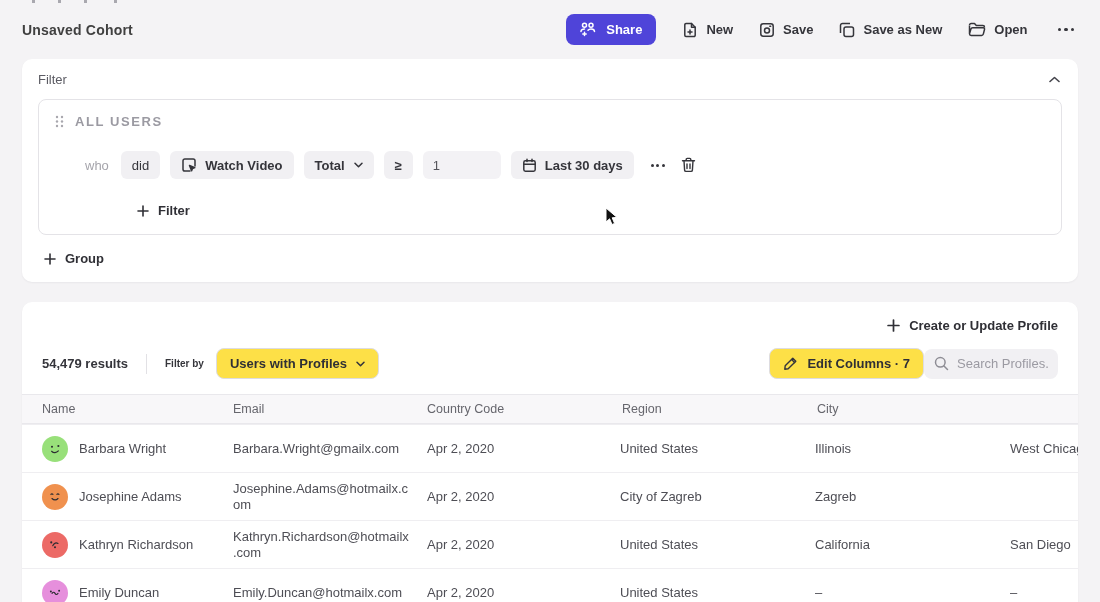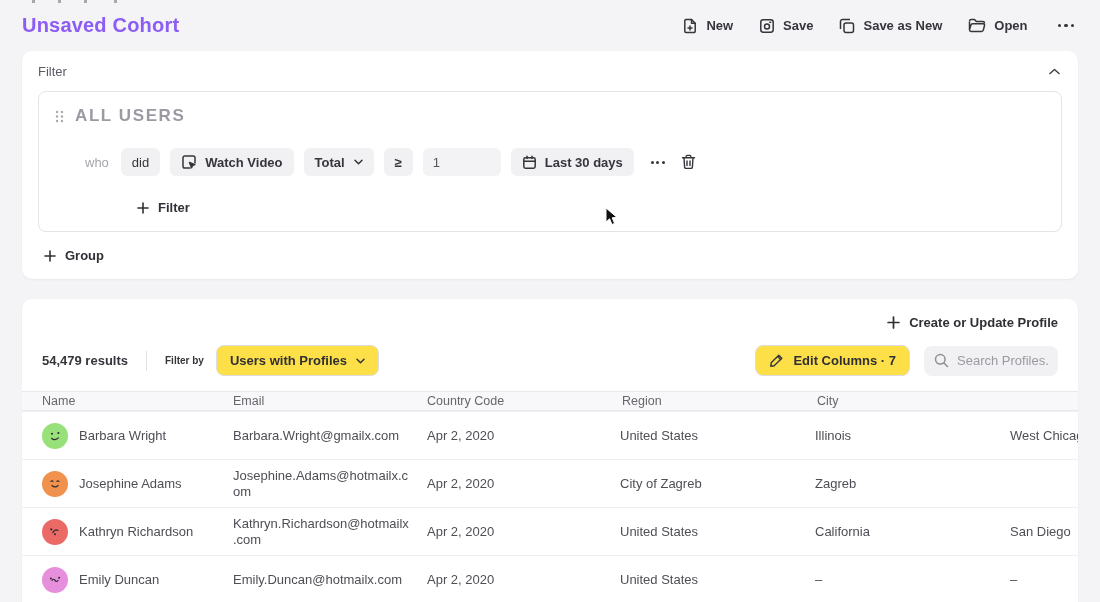--- a/index.html
+++ b/index.html
@@ -10,39 +10,39 @@
     color:#3c3c42;
     position:relative;
   }
   svg { display:block; }
 
   
   .top-tick { position:absolute; top:0; width:3px; height:3px; background:#a9a8af; }
 
   
   .top-bar { display:flex; justify-content:space-between; align-items:center; padding:14px 22px 6px; }
-  .page-title { font-size:20px; font-weight:bold; color:#8b5cf6; letter-spacing:.2px; }
+  .page-title { font-size:14px; font-weight:bold; color:#404040; letter-spacing:.2px; }
   .actions { display:flex; align-items:center; gap:26px; }
   .action-btn { display:flex; align-items:center; gap:8px; font-size:13px; font-weight:bold; color:#35353b; cursor:pointer; background:none; border:none; font-family:inherit; }
   .share-btn { background:#4f44d9; color:#fff; border-radius:8px; padding:8px 14px; gap:9px; }
   .kebab { display:flex; gap:3px; align-items:center; cursor:pointer; padding:4px; }
   .kebab i, .more-h i { width:3.5px; height:3.5px; border-radius:50%; background:#35353b; display:block; }
 
   
   .card { background:#fff; border-radius:10px; margin:0 22px; box-shadow:0 1px 2px rgba(25,20,40,.05); }
 
   
   .filter-card { margin-top:8px; padding:13px 16px 16px; position:relative; }
   .filter-card-head { display:flex; justify-content:space-between; align-items:center; }
   .filter-title { font-size:13px; color:#5b5b63; }
   .collapse-btn { background:none; border:none; cursor:pointer; color:#45454c; padding:2px; }
   .group-box { border:1px solid #e4e3e7; border-radius:8px; margin-top:12px; padding:14px 14px 16px; }
   .group-head { display:flex; align-items:center; gap:11px; padding-left:2px; }
   .grip { color:#a8a7ae; cursor:grab; }
-  .group-label { font-size:17px; font-weight:bold; letter-spacing:1.6px; color:#9b9aa2; }
+  .group-label { font-size:13px; font-weight:bold; letter-spacing:1.6px; color:#9b9aa2; }
   .cond-row { display:flex; align-items:center; gap:10px; margin:22px 0 0 32px; }
   .who-label { font-size:13px; color:#a5a4ab; margin-right:2px; }
   .chip { display:flex; align-items:center; gap:8px; height:28px; padding:0 11px; background:#f1f0f3; border-radius:6px; font-size:13px; color:#35353b; border:none; cursor:pointer; font-family:inherit; }
   .chip.bold { font-weight:bold;align-items:center; }
   .chip .chev { margin-left:1px; }
   .value-input { width:78px; height:28px; background:#f3f2f5; border:none; border-radius:6px; padding:0 10px; font-size:13px; color:#55555c; font-family:inherit; }
   .icon-btn { background:none; border:none; cursor:pointer; color:#3a3a41; padding:3px; display:flex; align-items:center; }
   .more-h { display:flex; gap:2.5px; }
   .more-h i { width:3px; height:3px; }
   .add-row { display:flex; align-items:center; gap:9px; margin:24px 0 0 84px; font-size:13px; font-weight:bold; color:#303036; cursor:pointer; background:none; border:none; font-family:inherit; }
@@ -51,27 +51,27 @@
   
   .results-card { margin-top:20px; border-radius:10px 10px 0 0; height:330px; overflow:hidden; }
   .create-row { display:flex; justify-content:flex-end; padding:16px 20px 0; }
   .create-link { display:flex; align-items:center; gap:9px; font-size:13px; font-weight:bold; color:#2f2f35; cursor:pointer; background:none; border:none; font-family:inherit; }
   .results-toolbar { display:flex; justify-content:space-between; align-items:center; padding:15px 20px 15px; }
   .rt-left { display:flex; align-items:center; }
   .results-count { font-size:13px; font-weight:bold; color:#35353b; }
   .v-divider { width:1px; height:20px; background:#e2e1e5; margin:0 18px; }
   .filter-by { font-size:10px; font-weight:bold; color:#35353b; margin-right:12px; }
   .pill-btn { display:flex; align-items:center; gap:9px; border:1px solid #dddce1; background:#fde047; border-radius:8px; padding:7px 13px; font-size:13px; font-weight:bold; color:#2f2f35; cursor:pointer; font-family:inherit; }
-  .rt-right { display:flex; align-items:center; gap:14px; }
+  .rt-right { display:flex; align-items:center; }
   .search-box { display:flex; align-items:center; gap:8px; background:#f1f0f3; border-radius:8px; padding:0 10px; height:30px; width:134px; }
   .search-box input { border:none; background:transparent; outline:none; font-size:13px; color:#55555c; width:100%; font-family:inherit; }
   .search-box input::placeholder { color:#9b9aa2; }
 
   
-  .tbl-header { display:flex; align-items:center; background:#f8f7f9; border-top:1px solid #e9e8ec; border-bottom:1px solid #e9e8ec; height:20px; font-size:12.5px; color:#66666d; padding-left:20px; }
+  .tbl-header { display:flex; align-items:center; background:#f8f7f9; border-top:1px solid #e9e8ec; border-bottom:1px solid #e9e8ec; height:30px; font-size:12.5px; color:#66666d; padding-left:20px; }
   .tbl-row { display:flex; align-items:center; min-height:48px; padding-left:20px; border-top:1px solid #efeef1; font-size:13px; color:#4e4e55; }
   .tbl-row:first-of-type { border-top:none; }
   .col { padding-right:16px; }
   .col-name { width:191px; display:flex; align-items:center; gap:11px; }
   .col-email { width:194px; overflow-wrap:anywhere; line-height:16px; }
   .col-updated { width:193px; display:flex; align-items:center; }
   .col-country { width:195px; }
   .col-region { width:195px; }
   .col-city { flex:1; min-width:0; white-space:nowrap; overflow:hidden; }
   .sort-icon { margin-left:7px; color:#6d6d75; }
@@ -84,20 +84,32 @@
 <body>
 
 <span class="top-tick" style="left:32px"></span>
 <span class="top-tick" style="left:58px"></span>
 <span class="top-tick" style="left:84px"></span>
 <span class="top-tick" style="left:114px"></span>
 
 <div class="top-bar">
   <div class="page-title">Unsaved Cohort</div>
   <div class="actions">
+    <button class="action-btn share-btn">
+      <span>
+        <svg width="17" height="15" viewBox="0 0 17 15" fill="none" stroke="#fff" stroke-width="1.5" stroke-linecap="round">
+          <circle cx="4.5" cy="3.2" r="2"></circle>
+            <path d="M1 9.5c0-1.6 1.6-2.6 3.5-2.6"></path>
+          <circle cx="11" cy="3.2" r="2"></circle>
+            <path d="M8 8.2c.8-.9 1.9-1.3 3-1.3 1.9 0 3.5 1 3.5 2.6"></path>
+          <path d="M4.5 10.2v3.4M2.8 11.9h3.4"></path>
+        </svg>
+      </span>
+      <span>Share</span>
+    </button>
     <button class="action-btn">
       <span>
         <svg width="16" height="16" viewBox="0 0 16 16" fill="none" stroke="#35353b" stroke-width="1.5" stroke-linecap="round" stroke-linejoin="round">
           <path d="M9.5 1.5H4a1.2 1.2 0 0 0-1.2 1.2v10.6A1.2 1.2 0 0 0 4 14.5h8a1.2 1.2 0 0 0 1.2-1.2V5.2z"></path>
           <path d="M9.5 1.5v3.7h3.7"></path>
             <path d="M8 8v4M6 10h4"></path>
         </svg>
       </span>
       <span>New</span>
     </button>

